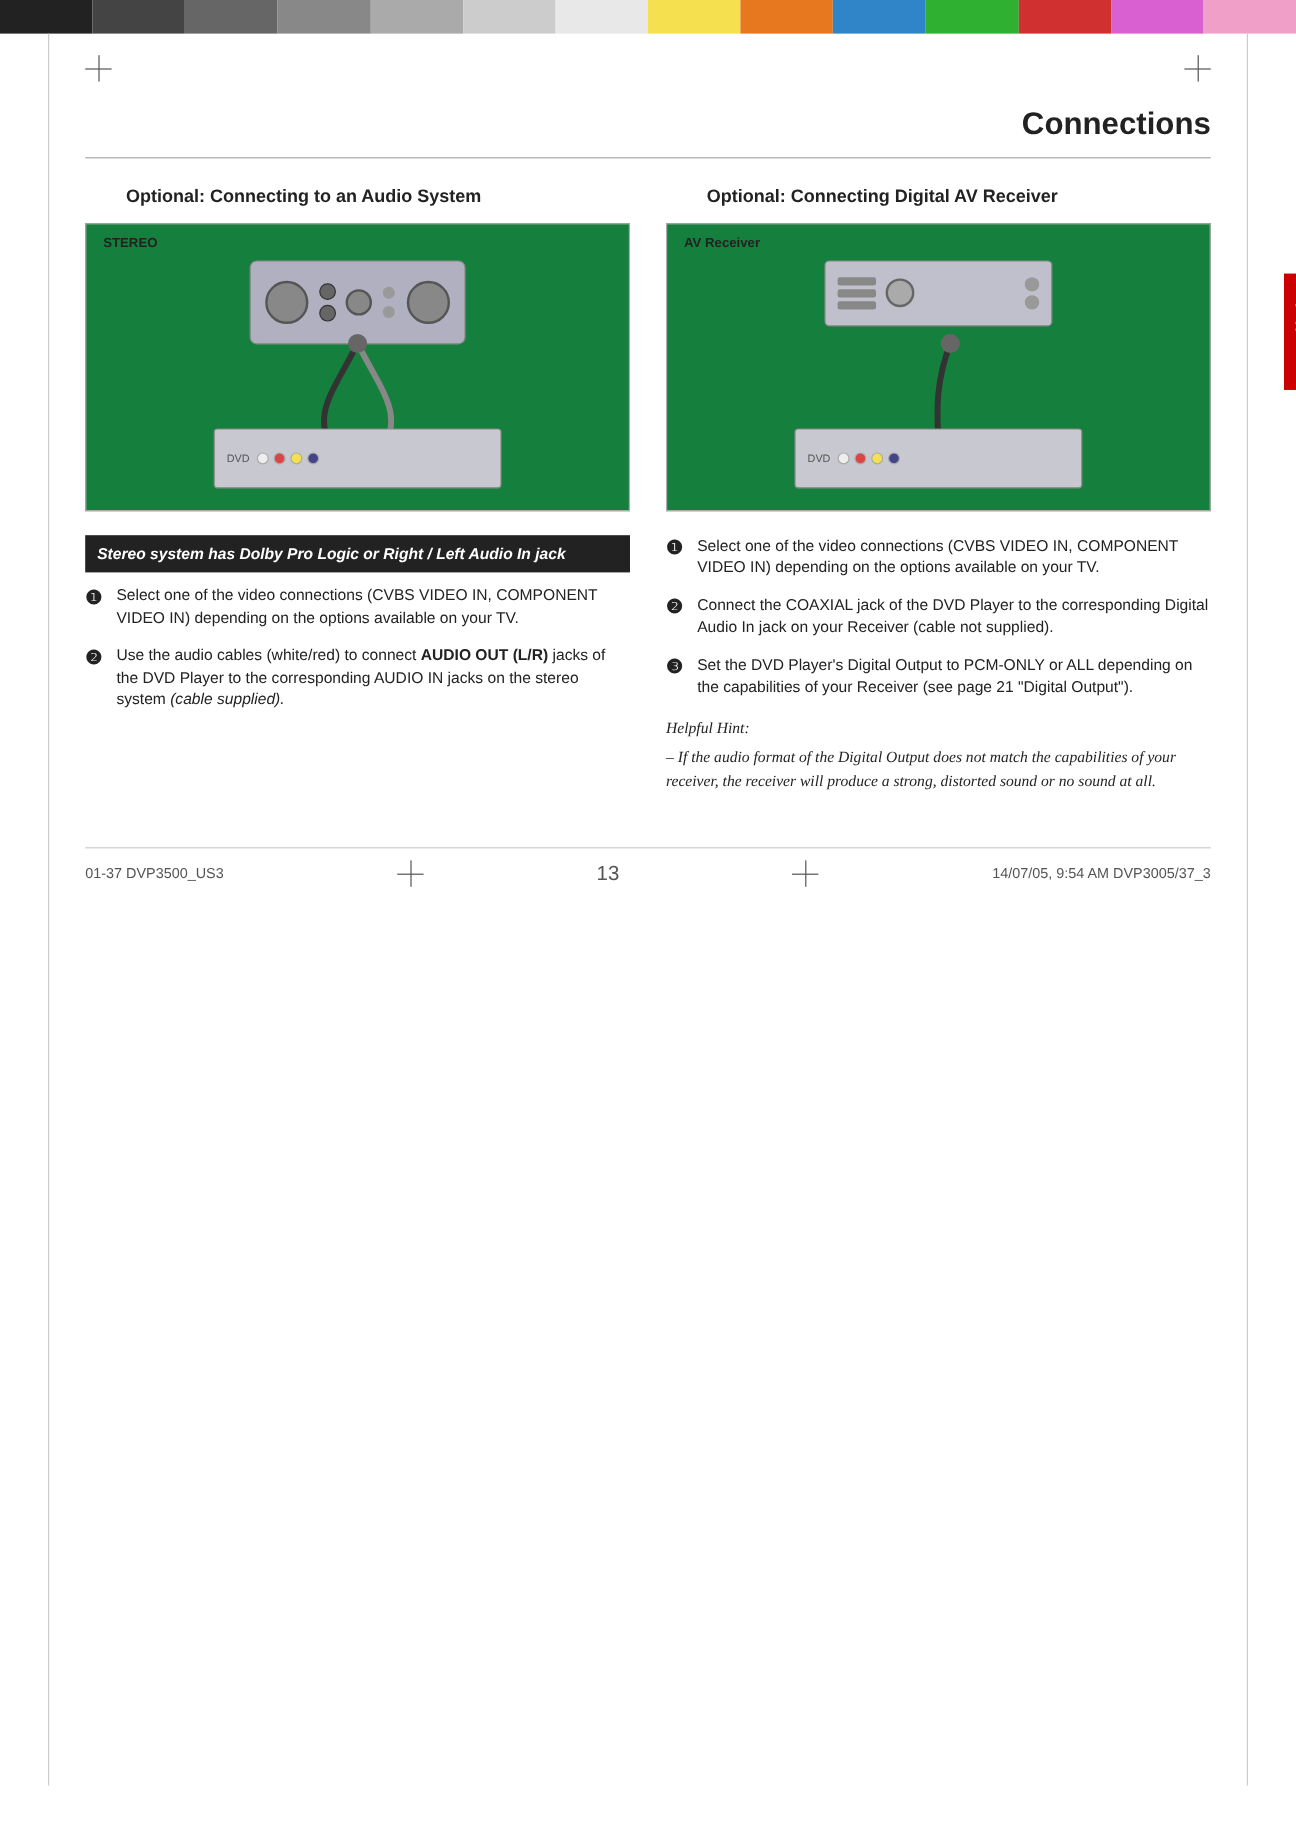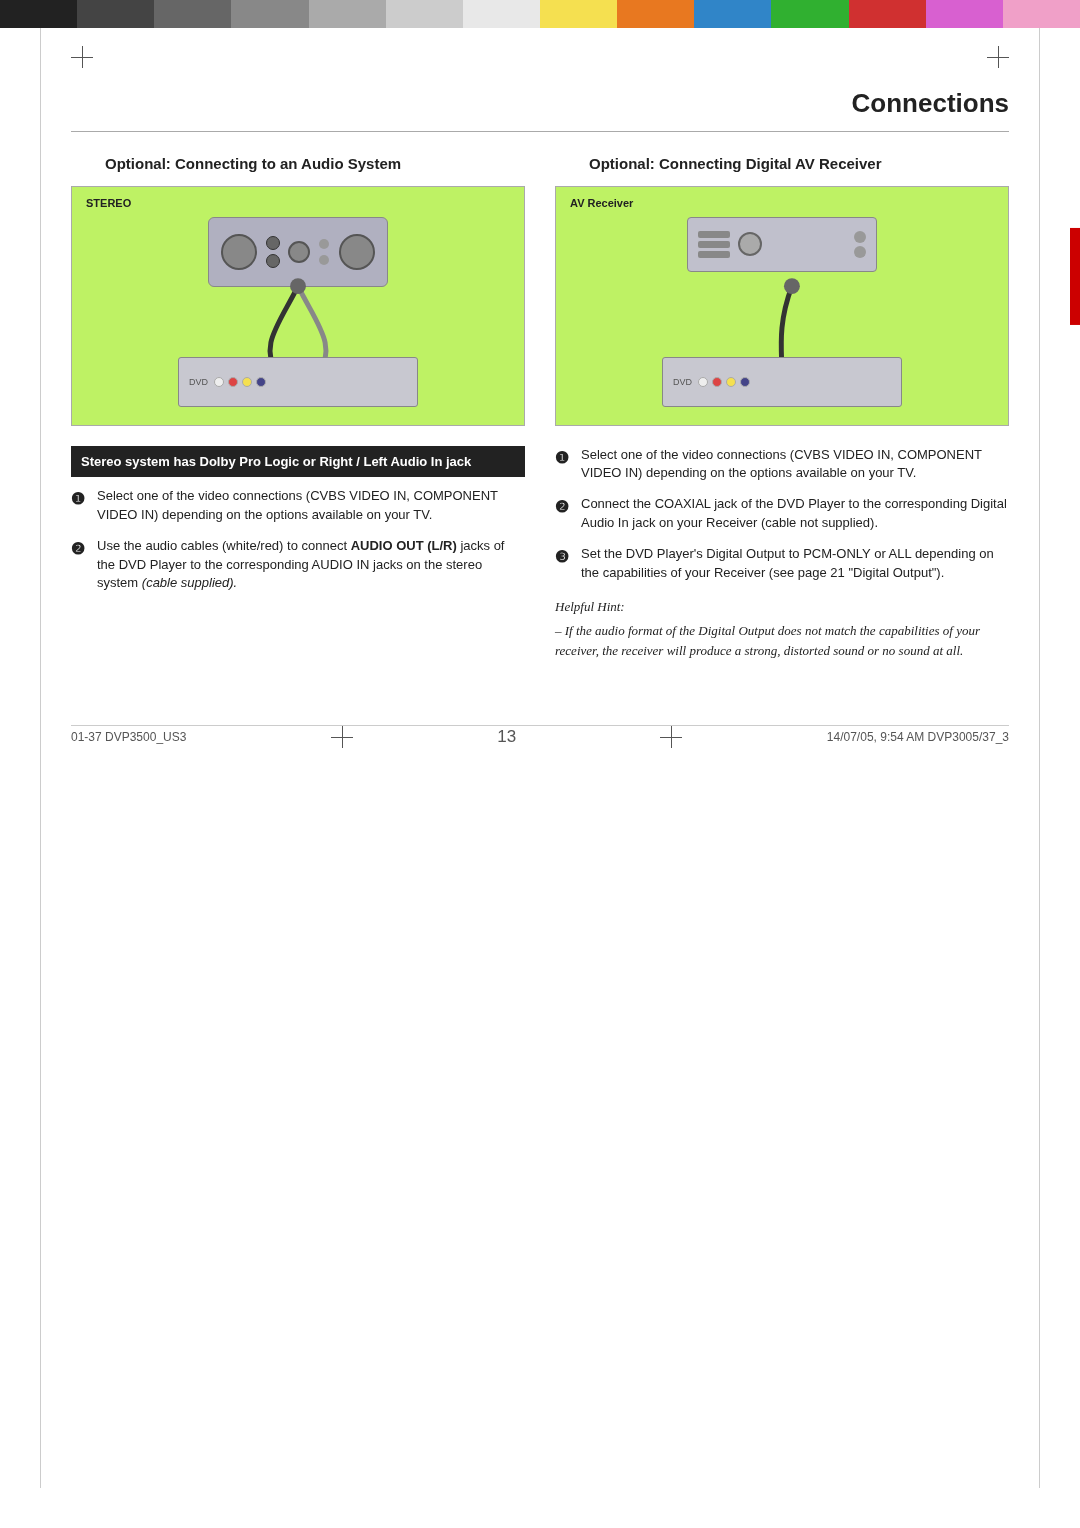--- a/index.html
+++ b/index.html
@@ -117,21 +117,21 @@
     .section-header {
       font-size: 15px;
       font-weight: bold;
       margin-bottom: 12px;
       line-height: 1.3;
       margin-left: 34px;
     }
 
     
     .diagram-box {
-      background: #bef264;
+      background: #15803d;
       border: 1px solid #aaa;
       height: 240px;
       margin-bottom: 20px;
       position: relative;
       overflow: hidden;
       display: flex;
       flex-direction: column;
       align-items: center;
       justify-content: center;
     }
@@ -229,20 +229,21 @@
 
     
     .instruction-header {
       background: #222;
       color: #fff;
       font-size: 13px;
       font-weight: bold;
       padding: 7px 10px;
       margin-bottom: 10px;
       line-height: 1.35;
+      font-style: italic;
     }
 
     .instruction-list {
       list-style: none;
       padding: 0;
     }
 
     .instruction-list li {
       display: flex;
       gap: 8px;
@@ -271,21 +272,22 @@
       font-style: italic;
       font-weight: normal;
       margin-bottom: 4px;
     }
 
     
     .bottom-info {
       display: flex;
       justify-content: space-between;
       align-items: center;
-      margin-top: 64px;
+      margin-top: 45px;
+      padding-top: 10px;
       border-top: 1px solid #ccc;
       font-size: 12px;
       color: #555;
     }
 
     .bottom-crosshair {
       width: 22px;
       height: 22px;
       position: relative;
     }

